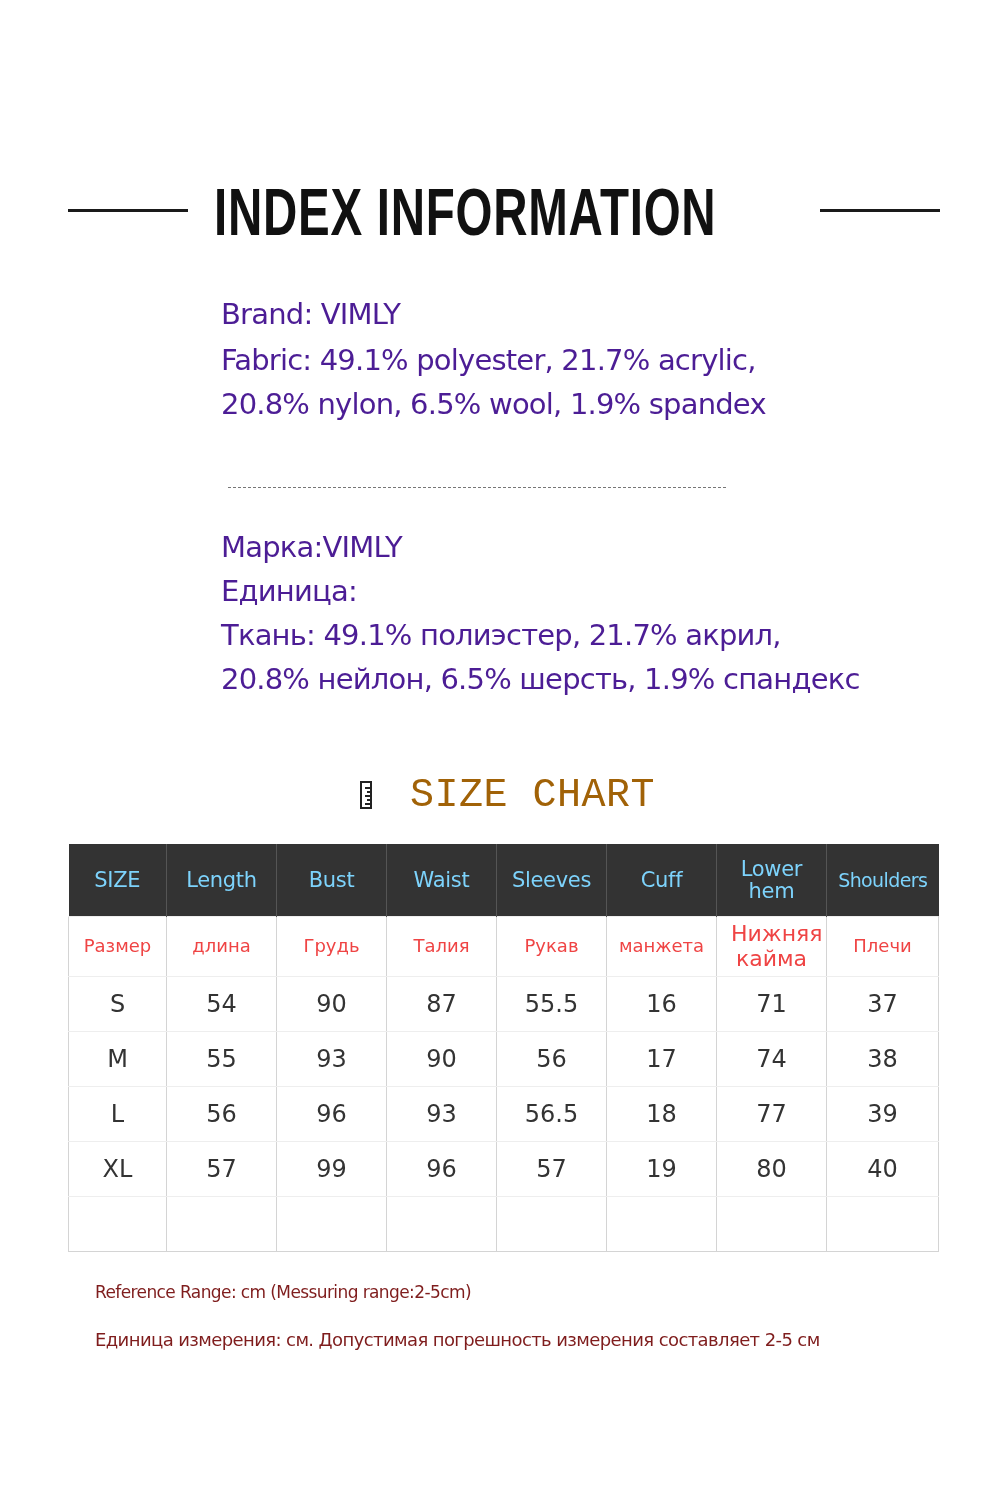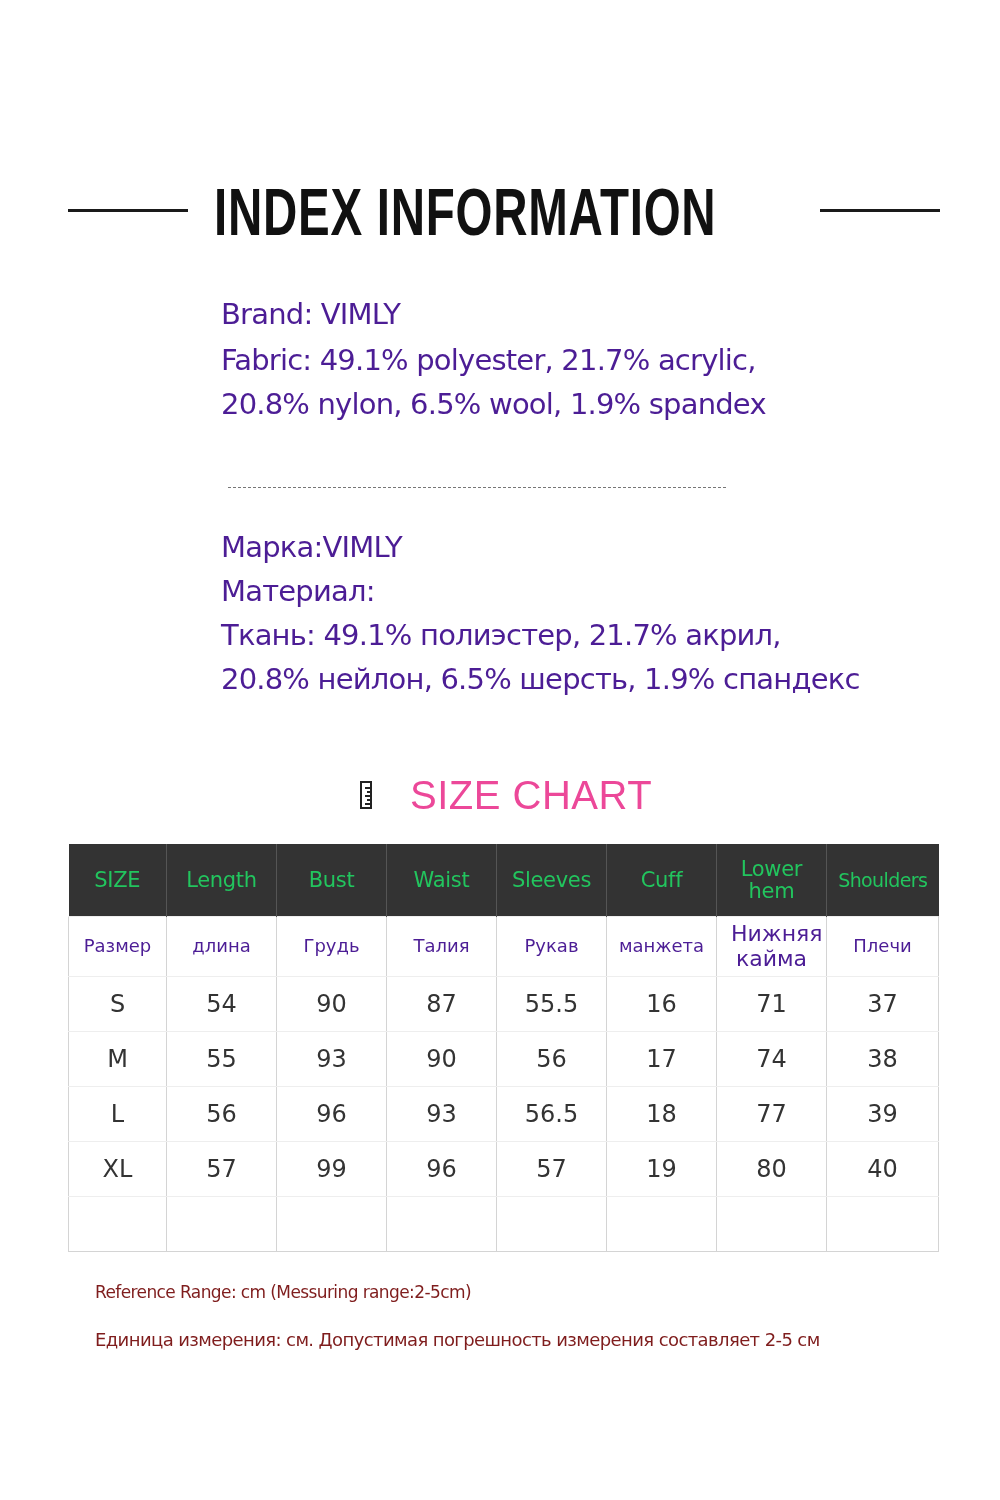--- a/index.html
+++ b/index.html
@@ -30,40 +30,40 @@
     }
 
     .size-title {
       position: absolute; top: 768px; left: 360px; height: 54px; display: flex; align-items: center;
     }
     .ruler-icon {
       width: 12px; height: 28px; border: 2px solid #222; position: relative; margin-right: 38px;
     }
     .ruler-icon i { position: absolute; right: 0; height: 1.5px; background: #222; }
     .size-title-text {
-      font-family: Liberation Sans, sans-serif; font-size: 40px; color: #ec4899; letter-spacing: 0.5px;
+      font-family: Liberation Mono, monospace; font-size: 40px; color: #a16207; letter-spacing: 0.5px;
     }
 
     table.chart {
       position: absolute; left: 68px; top: 844px; width: 870px;
       border-collapse: collapse; table-layout: fixed;
       font-family: "DejaVu Sans", sans-serif;
     }
     table.chart th {
-      background: #333333; color: #22c55e; font-weight: normal; font-size: 21px;
+      background: #333333; color: #7dd3fc; font-weight: normal; font-size: 21px;
       height: 72px; border-left: 1px solid #555; text-align: center; line-height: 22px;
       letter-spacing: -0.3px;
     }
     table.chart th:first-child { border-left: none; }
     table.chart th.small { font-size: 19px; letter-spacing: -0.6px; }
     table.chart td {
       border: 1px solid #d4d4d4; border-top-color: #eeeeee; border-bottom-color: #eeeeee;
       text-align: center; color: #333; height: 55px; font-size: 24px;
     }
-    table.chart tr.ru td { font-size: 18px; height: 60px; line-height: 20px; color: #4c1d95; }
+    table.chart tr.ru td { font-size: 18px; height: 60px; line-height: 20px; color: #ef4444; }
     table.chart tr.ru td.two { font-size: 22px; line-height: 25px; }
     table.chart tr.empty td { height: 55px; border-bottom: 1px solid #d4d4d4; }
     table.chart tr.data:first-of-type td { }
 
     .notes { position: absolute; left: 95px; top: 1278px; font-family: "DejaVu Sans", sans-serif; color: #7f1d1d; white-space: nowrap; }
     .notes .n1 { font-size: 17px; line-height: 28px; letter-spacing: -0.6px; }
     .notes .n2 { font-size: 18px; line-height: 28px; margin-top: 20px; letter-spacing: -0.6px; }
   </style>
 </head>
 <body>
@@ -77,21 +77,21 @@
 <div class="info info-en">
   <div class="line">Brand:  VIMLY</div>
   <div class="line">Fabric: 49.1% polyester, 21.7% acrylic,</div>
   <div class="line">20.8% nylon, 6.5% wool, 1.9% spandex</div>
 </div>
 
 <div class="dashed"></div>
 
 <div class="info info-ru">
   <div class="line">Марка:VIMLY</div>
-  <div class="line">Материал:</div>
+  <div class="line">Единица:</div>
   <div class="line">Ткань: 49.1% полиэстер, 21.7% акрил,</div>
   <div class="line">20.8% нейлон, 6.5% шерсть, 1.9% спандекс</div>
 </div>
 
 <div class="size-title">
   <div class="ruler-icon">
     <i style="top:4px;width:5px"></i>
       <i style="top:8px;width:3px"></i>
       <i style="top:12px;width:5px"></i>
       <i style="top:16px;width:3px"></i>

